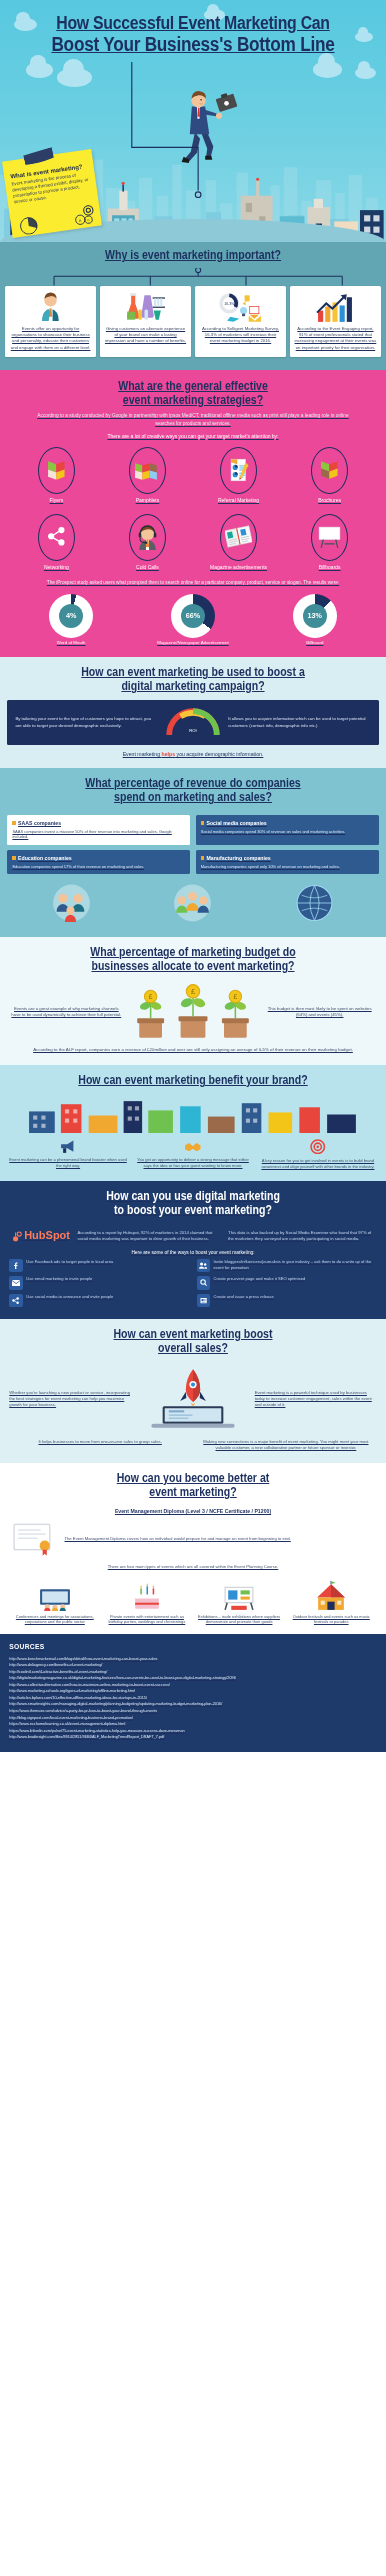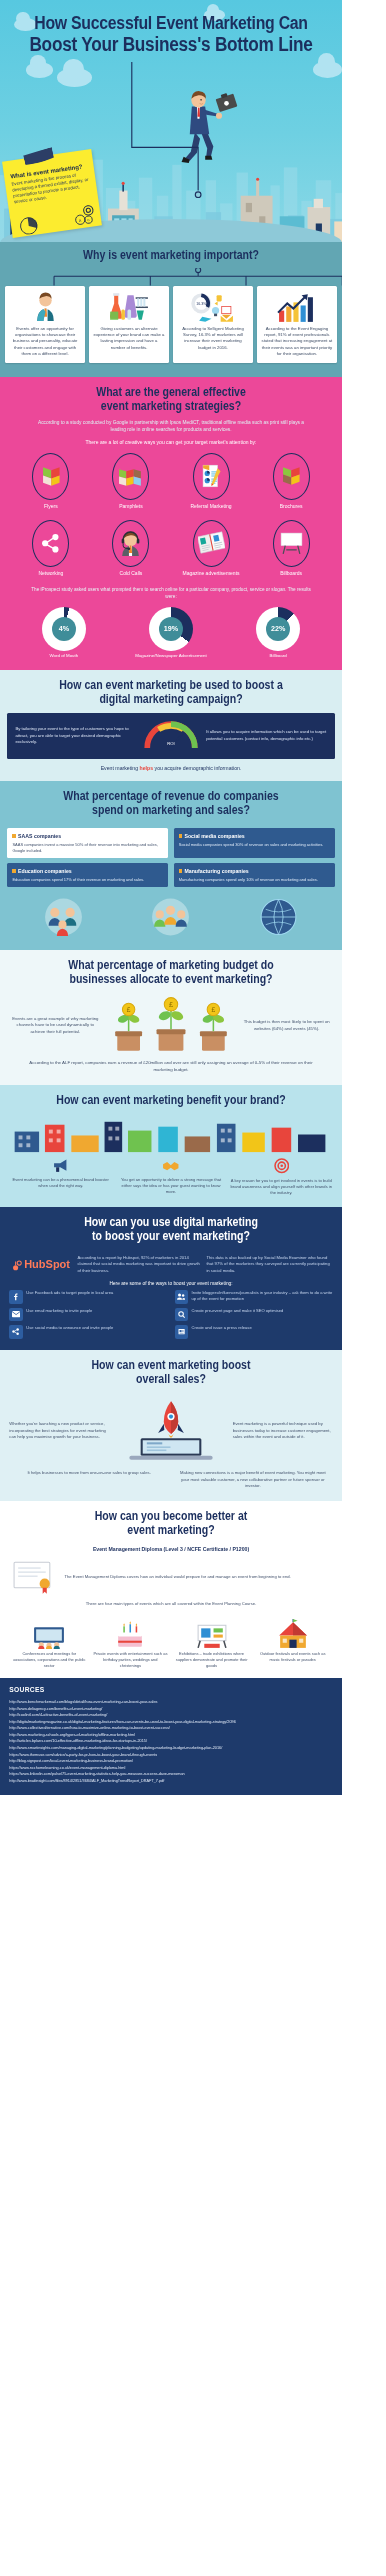--- a/index.html
+++ b/index.html
@@ -2,21 +2,21 @@
 <html style="font-size:8.2px"><head>
 <meta charset="utf-8">
 <style>
   * { box-sizing: border-box; margin: 0; padding: 0; }
   body {
     width: 386px;
     font-family: "Liberation Sans", sans-serif;
     background: #fff;
     color: #1e3060;
   }
-  .page { width: 342px; position: relative; overflow: hidden; }
+  .page { width: 386px; position: relative; overflow: hidden; text-decoration: underline; }
 
   
   .hero {
     position: relative;
     height: 242px;
     background: linear-gradient(180deg,#57c8e0 0%, #6ed0e2 55%, #8ad8e6 100%);
     overflow: hidden;
   }
   .hero h1 {
     position: relative; z-index: 6;
@@ -547,27 +547,27 @@
 
     <div class="donuts">
       <div class="donut-wrap">
         <div class="donut" style="background:conic-gradient(#1c2f5e 0 4%, #ffffff 4% 100%)">
           <div class="hole">4%</div>
         </div>
         <div class="lbl">Word of Mouth</div>
       </div>
       <div class="donut-wrap">
         <div class="donut" style="background:conic-gradient(#1c2f5e 0 35%, #ffffff 35% 100%)">
-          <div class="hole">19%</div>
+          <div class="hole">66%</div>
         </div>
         <div class="lbl">Magazine/Newspaper Advertisement</div>
       </div>
       <div class="donut-wrap">
         <div class="donut" style="background:conic-gradient(#1c2f5e 0 13%, #ffffff 13% 100%)">
-          <div class="hole">22%</div>
+          <div class="hole">13%</div>
         </div>
         <div class="lbl">Billboard</div>
       </div>
     </div>
   </section>
 
   <section class="sec-digital">
     <h2 class="sec-title">
       <span>How can event marketing be used to boost a</span><br>
       <span>digital marketing campaign?</span>

